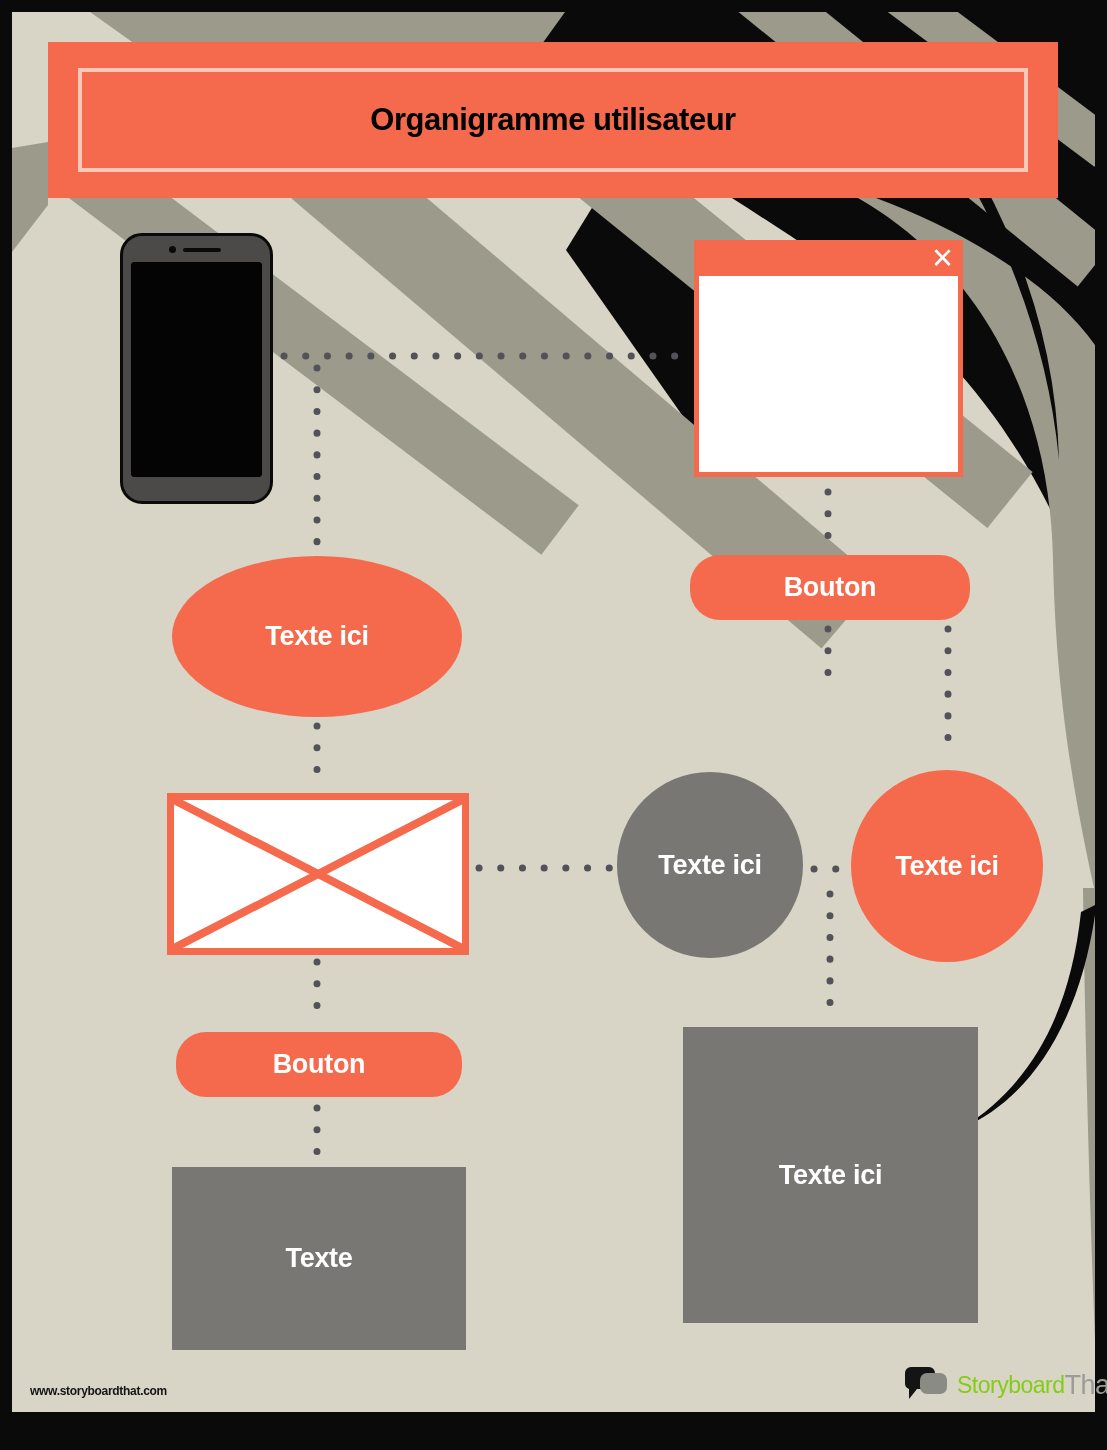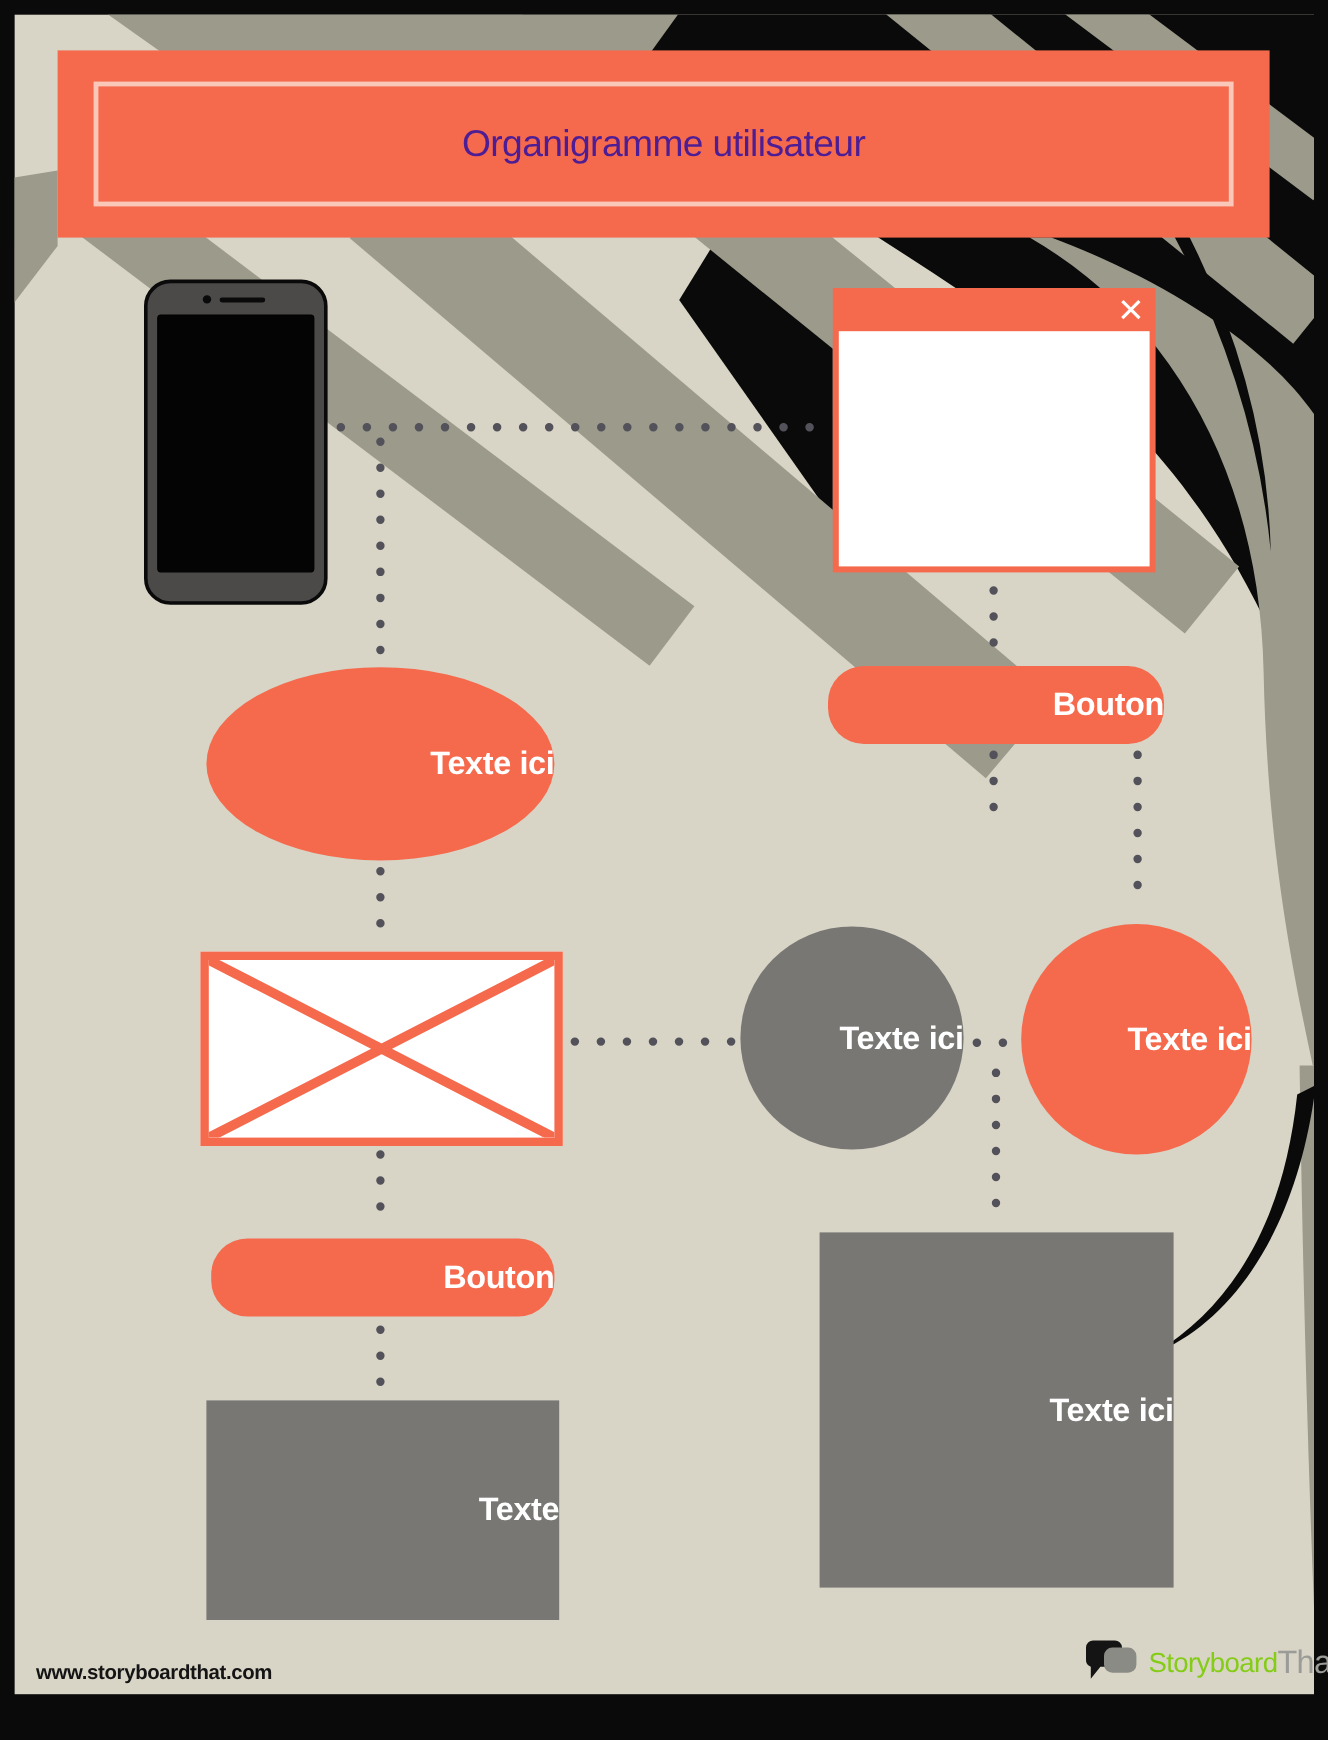--- a/index.html
+++ b/index.html
@@ -15,60 +15,60 @@
   .stripe{stroke:var(--swirl-gray,#9C9A8B);fill:none;}
   .connector{stroke:var(--dot-gray,#53525A);stroke-width:7;fill:none;
     stroke-linecap:round;stroke-dasharray:0.1 21.6;}
 
   
   .banner{position:absolute;left:48px;top:42px;width:1010px;height:156px;
     background:var(--accent-orange,#F56A4D);}
   .banner-inner{position:absolute;left:30px;right:30px;top:26px;bottom:26px;
     border:4px solid var(--banner-border-light,#F9C8B8);
     display:flex;align-items:center;justify-content:center;}
-  .title{margin:0;color:#4c1d95;font-size:31px;font-weight:400;letter-spacing:-.5px;}
+  .title{margin:0;color:#000000;font-size:31px;font-weight:700;letter-spacing:-.5px;}
 
   
   .phone{position:absolute;left:120px;top:233px;width:147px;height:265px;
     background:var(--phone-body-gray,#4B4A48);border:3px solid #0a0a0a;border-radius:22px;}
   .cam{position:absolute;left:46px;top:10px;width:7px;height:7px;border-radius:50%;background:#0a0a0a;}
   .spk{position:absolute;left:60px;top:12px;width:38px;height:4px;border-radius:3px;background:#0a0a0a;}
   .screen{position:absolute;left:8px;right:8px;top:26px;bottom:24px;
     background:#040404;border:1px solid #000;border-radius:3px;}
 
   
   .browser{position:absolute;left:694px;top:240px;width:269px;height:237px;
     background:var(--accent-orange,#F56A4D);}
   .browser-titlebar{position:absolute;left:0;right:0;top:0;height:36px;
     display:flex;align-items:center;justify-content:flex-end;}
   .close{color:#fff;font-size:36px;line-height:1;margin-right:10px;font-weight:400;cursor:default;}
   .browser-body{position:absolute;left:5px;right:5px;top:36px;bottom:5px;background:#fff;}
 
   
-  .node{position:absolute;display:flex;align-items:center;justify-content:flex-end;}
+  .node{position:absolute;display:flex;align-items:center;justify-content:center;}
   .node-label{color:#fff;font-weight:700;font-size:27px;letter-spacing:-.3px;}
   .ellipse{left:172px;top:556px;width:290px;height:161px;border-radius:50%;
     background:var(--accent-orange,#F56A4D);}
   .btn{border-radius:30px;background:var(--accent-orange,#F56A4D);}
   .btn-right{left:690px;top:555px;width:280px;height:65px;}
   .btn-left{left:176px;top:1032px;width:286px;height:65px;}
   .placeholder{left:167px;top:793px;width:302px;height:162px;background:#fff;
     border:7px solid var(--accent-orange,#F56A4D);box-sizing:border-box;}
   .placeholder svg{position:absolute;left:0;top:0;width:100%;height:100%;}
   .placeholder path{stroke:var(--accent-orange,#F56A4D);stroke-width:8;fill:none;}
   .circle-gray{left:617px;top:772px;width:186px;height:186px;border-radius:50%;
     background:var(--shape-gray,#787774);}
   .circle-orange{left:851px;top:770px;width:192px;height:192px;border-radius:50%;
     background:var(--accent-orange,#F56A4D);}
   .rect-gray{left:172px;top:1167px;width:294px;height:183px;background:var(--shape-gray,#787774);}
   .square-gray{left:683px;top:1027px;width:295px;height:296px;background:var(--shape-gray,#787774);}
 
   
   .footer-url{position:absolute;left:30px;top:1384px;color:#141414;
-    font-size:17px;font-weight:700;letter-spacing:-.3px;}
+    font-size:12px;font-weight:700;letter-spacing:-.3px;}
   .logo{position:absolute;left:903px;top:1364px;display:flex;align-items:center;}
   .logo-bubbles{width:46px;height:42px;margin-right:8px;}
   .logo-primary{color:#84cc16;font-size:23px;font-weight:500;letter-spacing:-.5px;}
   .logo-secondary{color:var(--logo-gray,#9B9B98);font-size:27px;font-weight:500;letter-spacing:-.5px;}
 </style>
 </head>
 <body>
 
 <div class="poster">
 

